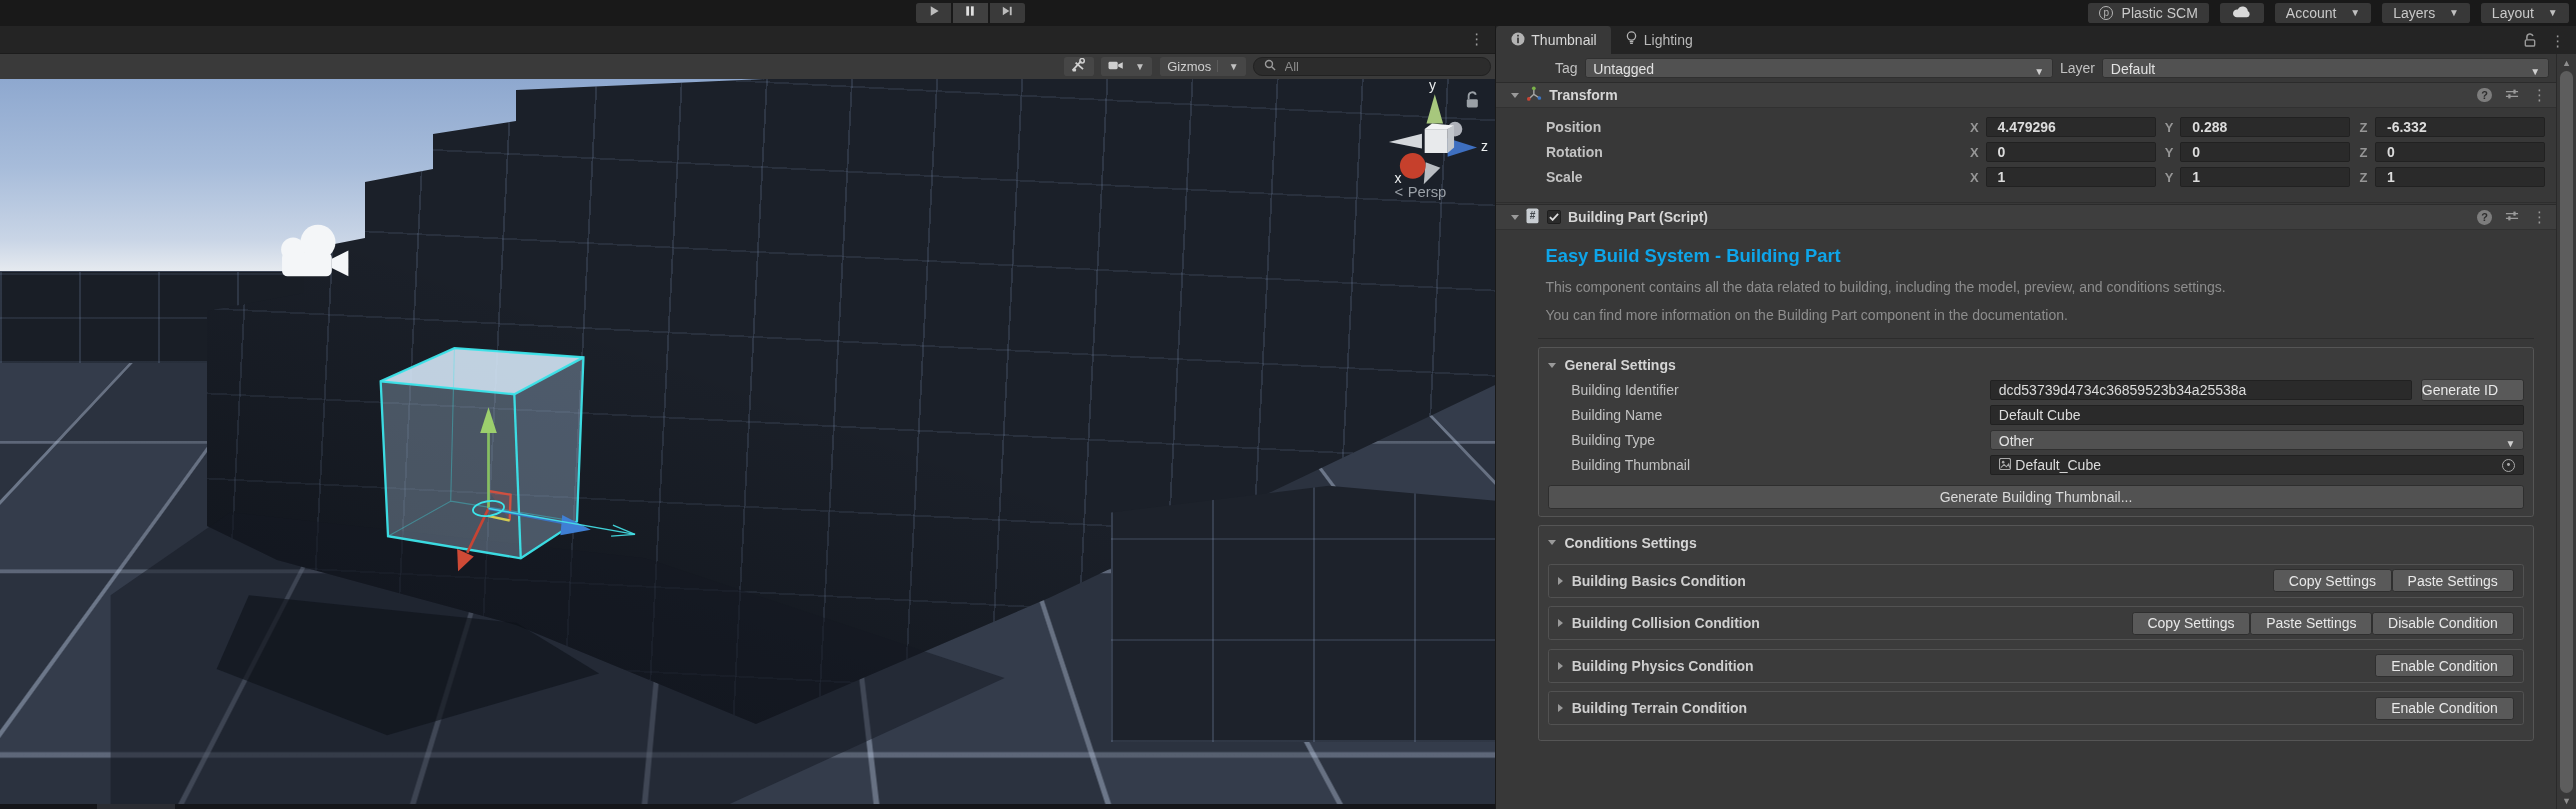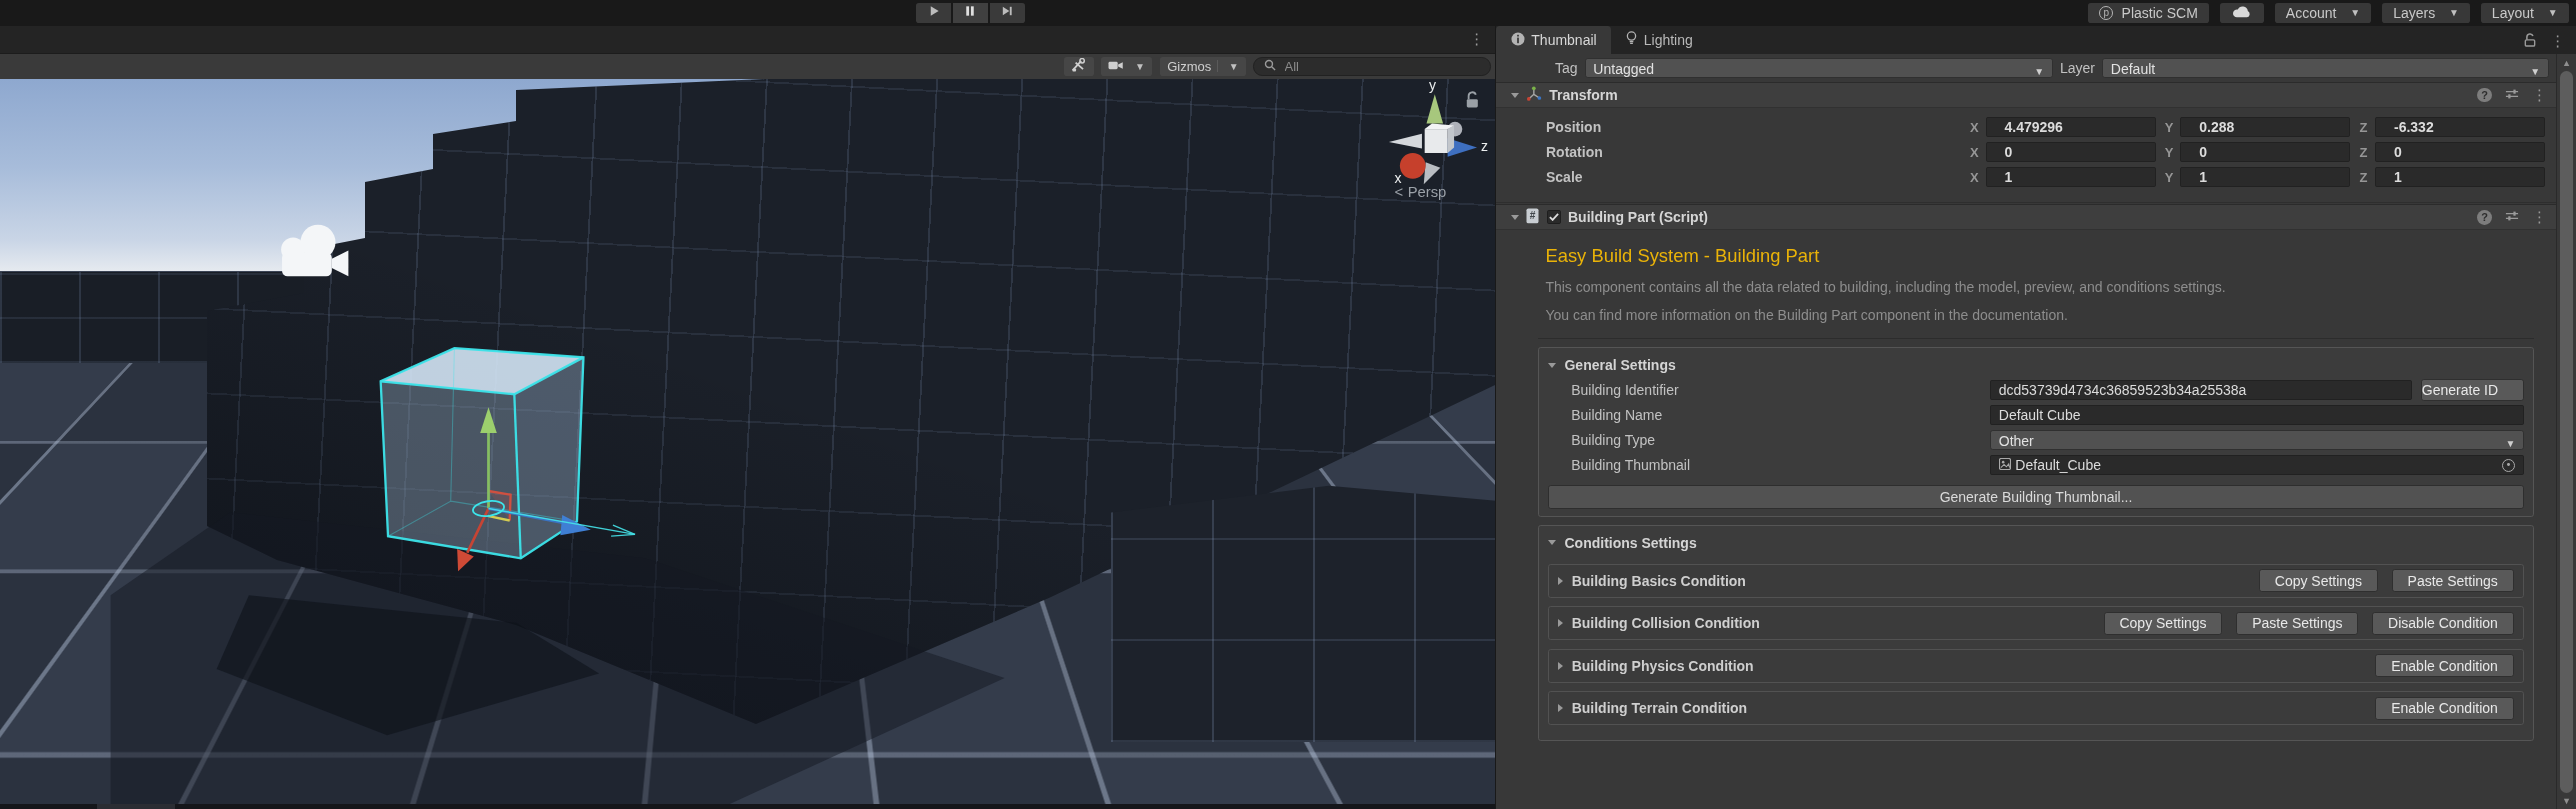--- a/index.html
+++ b/index.html
@@ -79,42 +79,42 @@
   .tri-down { width:0; height:0; border-left:4.6px solid transparent; border-right:4.6px solid transparent; border-top:5.5px solid #9a9a9a; }
   .tri-right { width:0; height:0; border-top:4.6px solid transparent; border-bottom:4.6px solid transparent; border-left:5.5px solid #9a9a9a; }
   .help-circle { width:14.8px; height:14.8px; border-radius:50%; background:#7d7d7d; color:#2d2d2d; font-size:11px; font-weight:bold; text-align:center; line-height:14.8px; }
 
   .t-rows { padding:6.5px 11px 8.3px 0;font-weight:bold; }
   .t-row { display:flex; align-items:center; height:25px; }
   .t-label { width:474px; padding-left:50px; color:#c2c2c2; font-size:14px; }
   .vecs { flex:1; display:flex; gap:9.2px; }
   .vec { flex:1; display:flex; align-items:center; gap:5.5px; }
   .axis-letter { color:#969696; font-size:13px; width:10px; }
-  .num-field { flex:1; height:20px; background:#2a2a2a; border:0.9px solid #212121; border-radius:1.8px; color:#dcdcdc; font-size:14px; display:flex; align-items:center; padding:0 18px; }
+  .num-field { flex:1; height:20px; background:#2a2a2a; border:0.9px solid #212121; border-radius:1.8px; color:#dcdcdc; font-size:14px; display:flex; align-items:center; padding:0 11px; }
 
   .comp-gap { height:5.5px; border-bottom:0.9px solid #2e2e2e; margin-bottom:0.9px; }
   .checkbox { width:14px; height:14px; background:#2a2a2a; border:0.9px solid #1e1e1e; border-radius:1.8px; display:flex; align-items:center; justify-content:center; }
 
   #bp-body { padding:1.8px 22px 11px 42px; }
-  #bp-heading { font-size:18.4px; color:#eab308; margin:13px 0 1.8px 7.4px; }
+  #bp-heading { font-size:18.4px; color:#0ea5e9; margin:13px 0 1.8px 7.4px;font-weight:bold; }
   .bp-desc { font-size:14px; color:#8d8d8d; margin:12px 0 0 7.4px; }
   .hline { border:none; border-top:0.9px solid #2c2c2c; margin:14.8px 0 7.4px; }
 
   .group-box { border:0.9px solid #555555; border-radius:2.8px; background:#3c3c3c; margin:8.3px 0; padding:4.6px 9.2px 6.5px; }
   .fold-row { display:flex; align-items:center; gap:8.3px; height:25px; font-weight:bold; color:#d4d4d4; font-size:14px; }
   .f-row { display:flex; align-items:center; height:25px; gap:9.2px; }
   .f-label { width:433px; padding-left:23px; color:#c2c2c2; font-size:14px; }
   .text-field { flex:1; height:20px; background:#2a2a2a; border:0.9px solid #212121; border-radius:1.8px; color:#dcdcdc; font-size:14px; display:flex; align-items:center; padding:0 7.4px; }
   .obj-field { gap:4.6px; }
   .btn { background:#595959; border:0.9px solid #2f2f2f; border-radius:2.8px; color:#e8e8e8; font-size:14px; display:flex; align-items:center; }
   #generate-id { width:103px; height:22px; }
   .wide-btn { margin-top:7.4px; height:24px; background:#525252; border:0.9px solid #2e2e2e; border-radius:2.8px; color:#dadada; font-size:14px; display:flex; align-items:center; justify-content:center; }
   .cond-box { border:0.9px solid #525252; border-radius:2.8px; background:#3b3b3b; margin:8.3px 0; padding:4.6px 9.2px; display:flex; align-items:center; min-height:31px; }
   .cond-label { display:flex; align-items:center; gap:8.3px; font-weight:bold; color:#cfcfcf; font-size:14px; }
-  .cond-btns { margin-left:auto; display:flex; gap:14px; }
+  .cond-btns { margin-left:auto; display:flex; gap:0; }
   .cond-btn { height:23px; padding:0 14.8px; }
 
   .picker-circle { width:13px; height:13px; border-radius:50%; border:1.4px solid #a9a9a9; margin-left:auto; position:relative; }
   .picker-circle::after { content:""; position:absolute; left:3.7px; top:3.7px; width:2.8px; height:2.8px; border-radius:50%; background:#a9a9a9; }
 </style>
 </head>
 <body>
 
 <div id="topbar">
   <div id="play-group">

